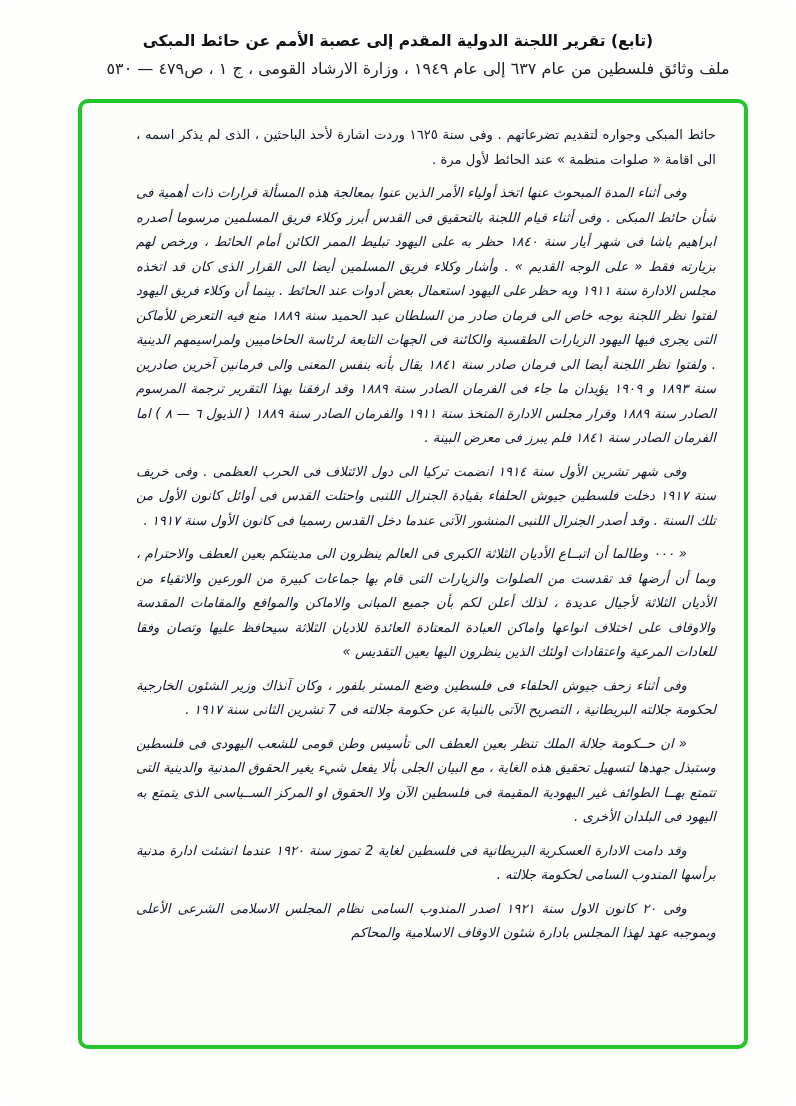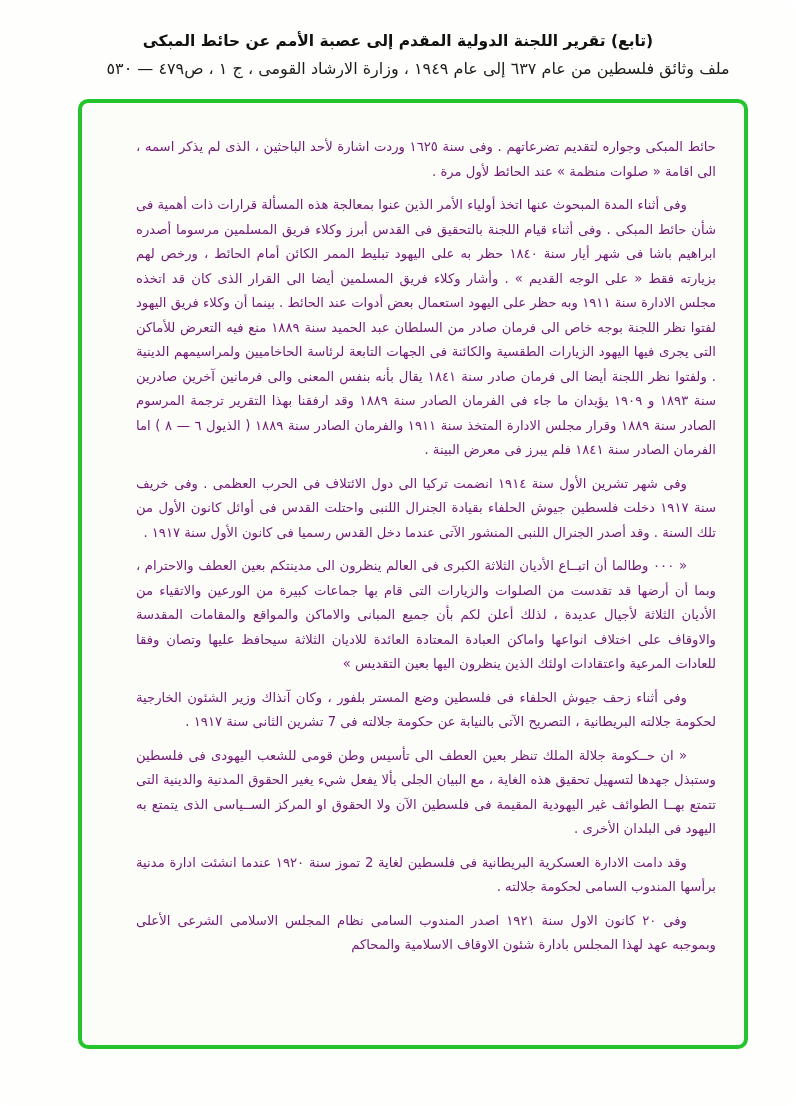--- a/index.html
+++ b/index.html
@@ -39,30 +39,31 @@
     top: 99px;
     width: 670px;
     height: 950px;
     border: 4px solid #24c42c;
     border-radius: 10px;
     background: #fcfcf8;
   }
   .scan-content {
     direction: rtl;
     text-align: justify;
-    padding: 32px 28px 20px 54px;
-    color: #701a75;
+    padding: 20px 28px 20px 54px;
+    color: #0f172a;
     font-size: 13.2px;
     line-height: 24.5px;
   }
   .scan-content p {
     margin-bottom: 9px;
   }
   .scan-content p.indent {
     text-indent: 2.2em;
+    font-style: italic;
   }
   .page-number {
     position: absolute;
     bottom: 16px;
     left: 0;
     width: 100%;
     text-align: center;
     font-size: 14px;
     color: #111;
     direction: rtl;

